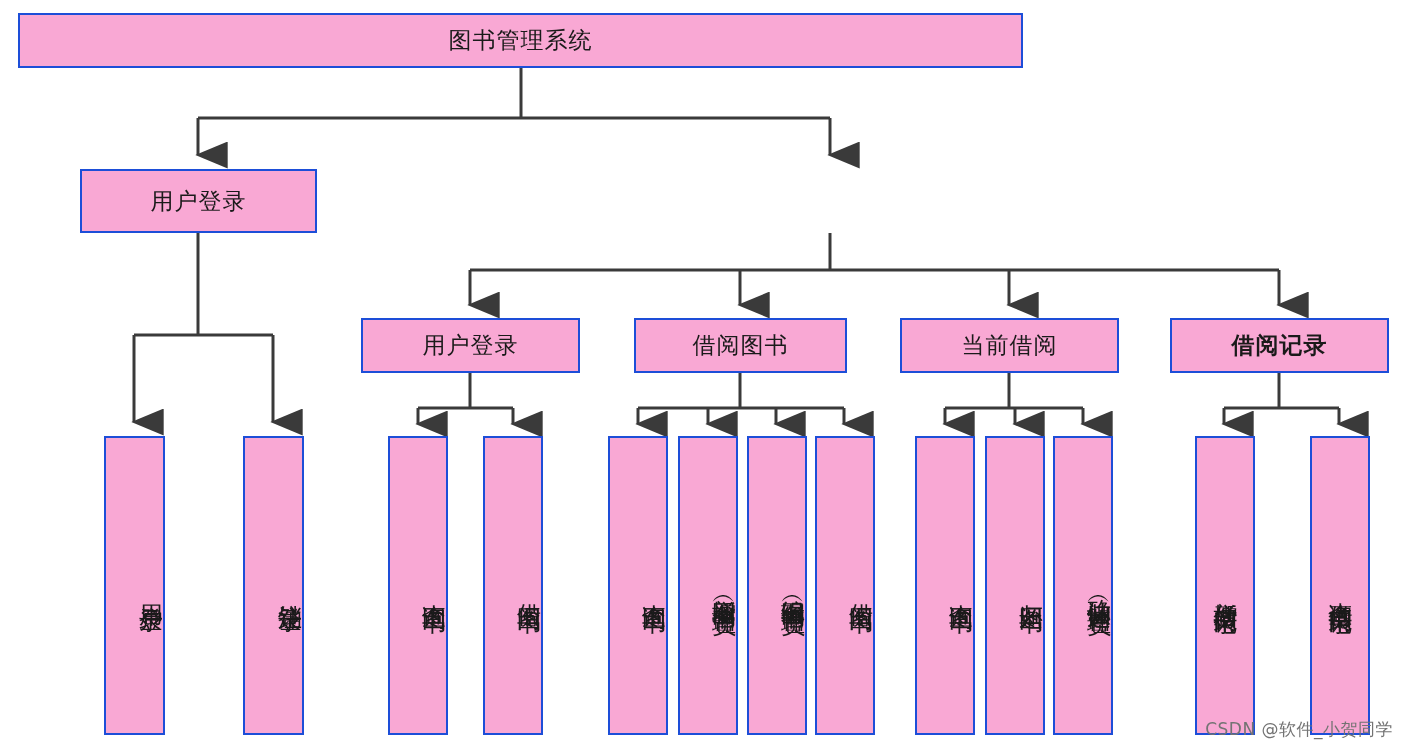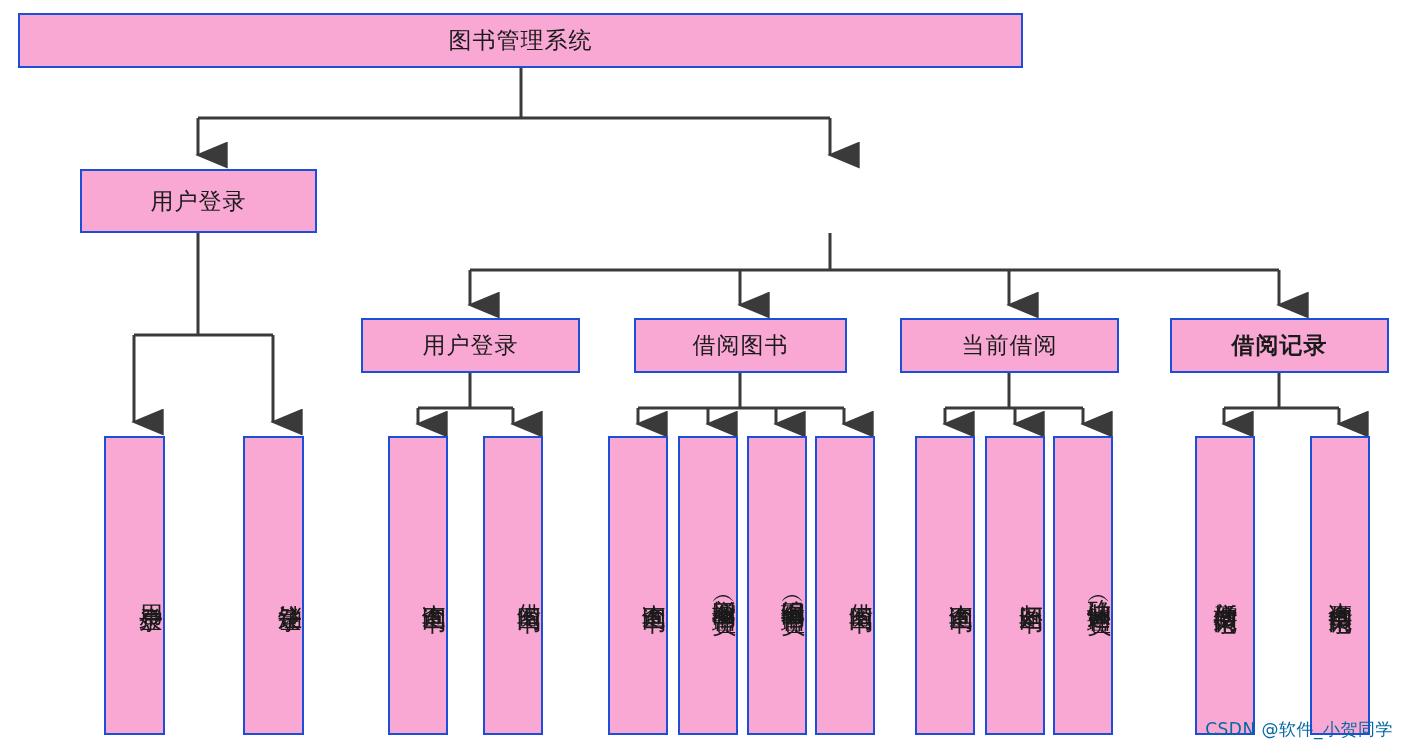--- a/index.html
+++ b/index.html
@@ -52,21 +52,21 @@
   .node-label {
     display: block;
     white-space: nowrap;
     line-height: 1.05;
   }
   #watermark {
     position: absolute;
     right: 12px;
     bottom: 6px;
     font-size: 17px;
-    color: #0369a1;
+    color: #737373;
     letter-spacing: 0.5px;
     white-space: nowrap;
   }
 </style>
 </head>
 <body>
 
 <div id="canvas">
 
   <svg id="wires" viewBox="0 0 1405 747" width="1405" height="747">

